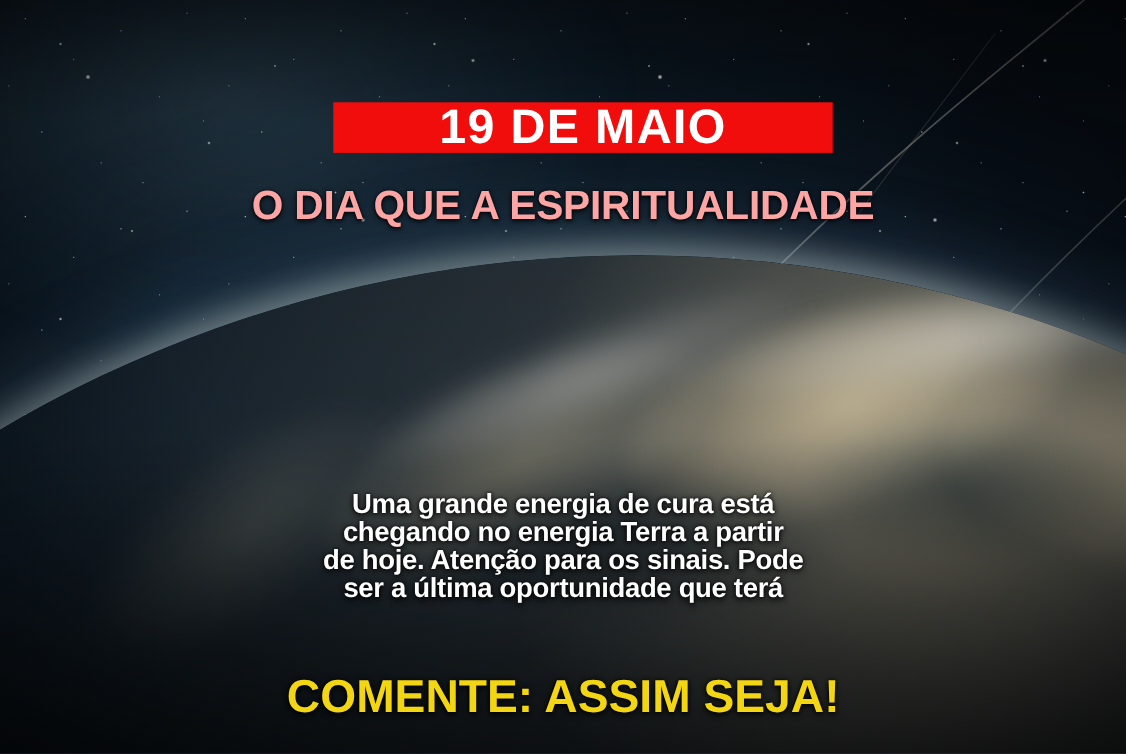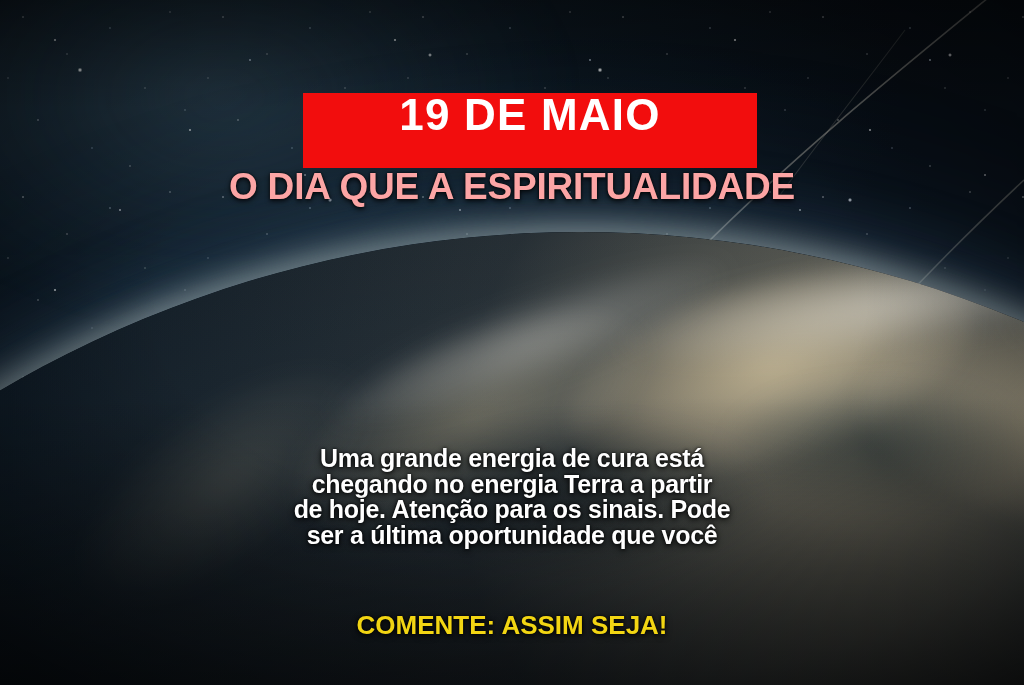--- a/index.html
+++ b/index.html
@@ -177,23 +177,24 @@
     position: absolute;
     inset: 0;
     z-index: 40;
   }
 
   .date-banner {
     position: absolute;
     left: 303px;
     top: 93px;
     width: 454px;
-    height: 75px;
+    height: 46px;
     background: #f20d0d;
     display: flex;
+    align-items: center;
     justify-content: center;
   }
   .date-banner-text {
     color: #ffffff;
     font-size: 44px;
     font-weight: 700;
     letter-spacing: 1.2px;
     line-height: 1;
     white-space: nowrap;
     font-stretch: condensed;
@@ -231,21 +232,21 @@
   }
   .body-copy .bd-line { display: block; white-space: nowrap; }
 
   .cta {
     position: absolute;
     left: 0;
     right: 0;
     top: 612px;
     text-align: center;
     color: #f2d513;
-    font-size: 26px;
+    font-size: 42px;
     font-weight: 700;
     letter-spacing: 0px;
     line-height: 1;
     text-shadow: 0 2px 6px rgba(0,0,0,0.9), 0 0 3px rgba(0,0,0,0.9);
   }
 </style>
 </head>
 <body>
 
 <div id="poster">
@@ -327,19 +328,19 @@
     </div>
 
     <div class="headline">
       <span class="hl-line">O DIA QUE A ESPIRITUALIDADE</span>
     </div>
 
     <div class="body-copy">
       <span class="bd-line">Uma grande energia de cura está</span>
       <span class="bd-line">chegando no energia Terra a partir</span>
       <span class="bd-line">de hoje. Atenção para os sinais. Pode</span>
-      <span class="bd-line">ser a última oportunidade que você</span>
+      <span class="bd-line">ser a última oportunidade que terá</span>
     </div>
 
     <div class="cta">COMENTE: ASSIM SEJA!</div>
 
   </div>
 </div>
 
 </body></html>

